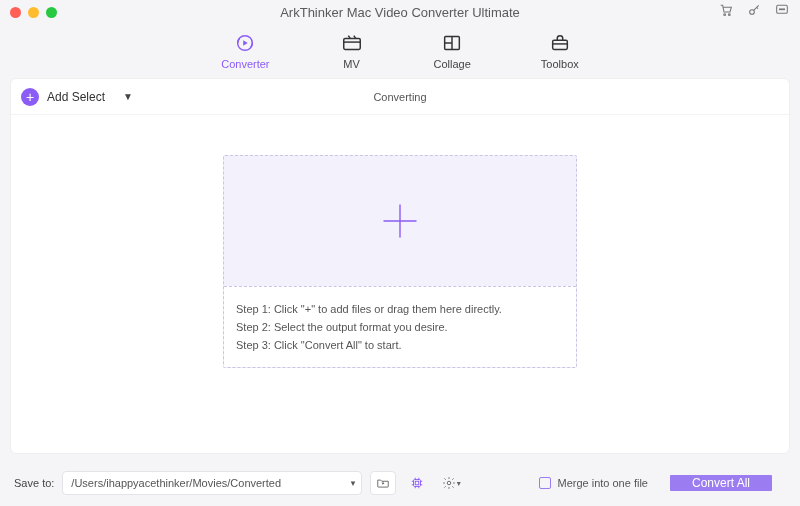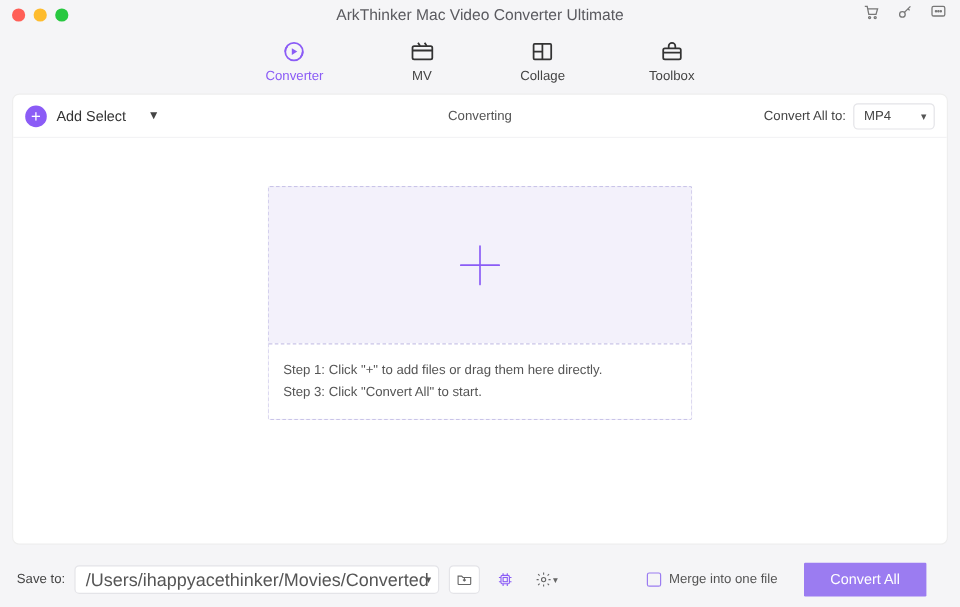--- a/index.html
+++ b/index.html
@@ -37,28 +37,28 @@
 
   
   .dropzone { margin: 40px auto 0; width: 354px; border:1px dashed #c9c4e8; border-radius:2px; background:#f3f1fb; }
   .dropzone .bigplus { height:130px; display:flex; align-items:center; justify-content:center; cursor:pointer; }
   .steps { border-top:1px dashed #c9c4e8; background:#fff; padding:10px 12px; }
   .steps p { font-size:11px; color:#555; margin:6px 0; }
 
   
   .bottombar { position:absolute; bottom:0; left:0; right:14px; height:46px; display:flex; align-items:center; padding:0 14px; gap:8px; }
   .saveto { font-size:11px; color:#444; }
-  .pathbox { flex:0 0 300px; border:1px solid #e4e4e8; border-radius:4px; height:24px; display:flex; align-items:center; padding:0 8px; font-size:15px; color:#555; background:#fff; position:relative; }
+  .pathbox { flex:0 0 300px; border:1px solid #e4e4e8; border-radius:4px; height:24px; display:flex; align-items:center; padding:0 8px; font-size:11px; color:#555; background:#fff; position:relative; }
   .pathbox::after { content:"▾"; position:absolute; right:6px; font-size:9px; color:#555; }
   .iconbtn { width:26px; height:24px; border:1px solid #e4e4e8; border-radius:4px; background:#fff; display:flex; align-items:center; justify-content:center; cursor:pointer; }
   .iconbtn svg { width:14px; height:14px; }
   .gpubtn svg { color:#8b5cf6; }
   .merge { margin-left:auto; display:flex; align-items:flex-end; gap:6px; font-size:11px; color:#555; cursor:pointer; }
   .checkbox { width:12px; height:12px; border:1.5px solid #9b7cf1; border-radius:2px; }
-  .convertbtn { margin-left:14px; background:#9b7cf1; color:#fff; border:none; border-radius:1px; height:28px; padding:0 22px; font-size:12px; cursor:pointer; }
+  .convertbtn { margin-left:14px; background:#9b7cf1; color:#fff; border:none; border-radius:1px; height:16px; padding:0 22px; font-size:12px; cursor:pointer; }
 </style>
 </head>
 <body>
 
 <div class="titlebar">
   <div class="traffic">
     <div class="dot red"></div>
     <div class="dot yel"></div>
     <div class="dot grn"></div>
   </div>
@@ -129,36 +129,31 @@
 <div class="panel">
   <div class="toolbar">
     <div class="addbtn">
       <span class="plus-circle">+</span>
       <span>Add Select</span>
       <span class="chev">▼</span>
     </div>
     <div class="segwrap">
       <span class="seg">Converting</span>
     </div>
-    <div class="convertall">
-      <span>Convert All to:</span>
-      <div class="select">
-        <span>MP4</span>
-      </div>
-    </div>
   </div>
 
   <div class="dropzone">
     <div class="bigplus">
       <svg width="44" height="44" viewBox="0 0 44 44">
           <path d="M22 6v32M6 22h32" stroke="#8b5cf6" stroke-width="1.4" stroke-linecap="round"></path>
         </svg>
     </div>
     <div class="steps">
       <p>Step 1: Click "+" to add files or drag them here directly.</p>
+      <p>Step 2: Select the output format you desire.</p>
       <p>Step 3: Click "Convert All" to start.</p>
     </div>
   </div>
 </div>
 
 <div class="bottombar">
   <span class="saveto">Save to:</span>
   <div class="pathbox">
     <span>/Users/ihappyacethinker/Movies/Converted</span>
   </div>

